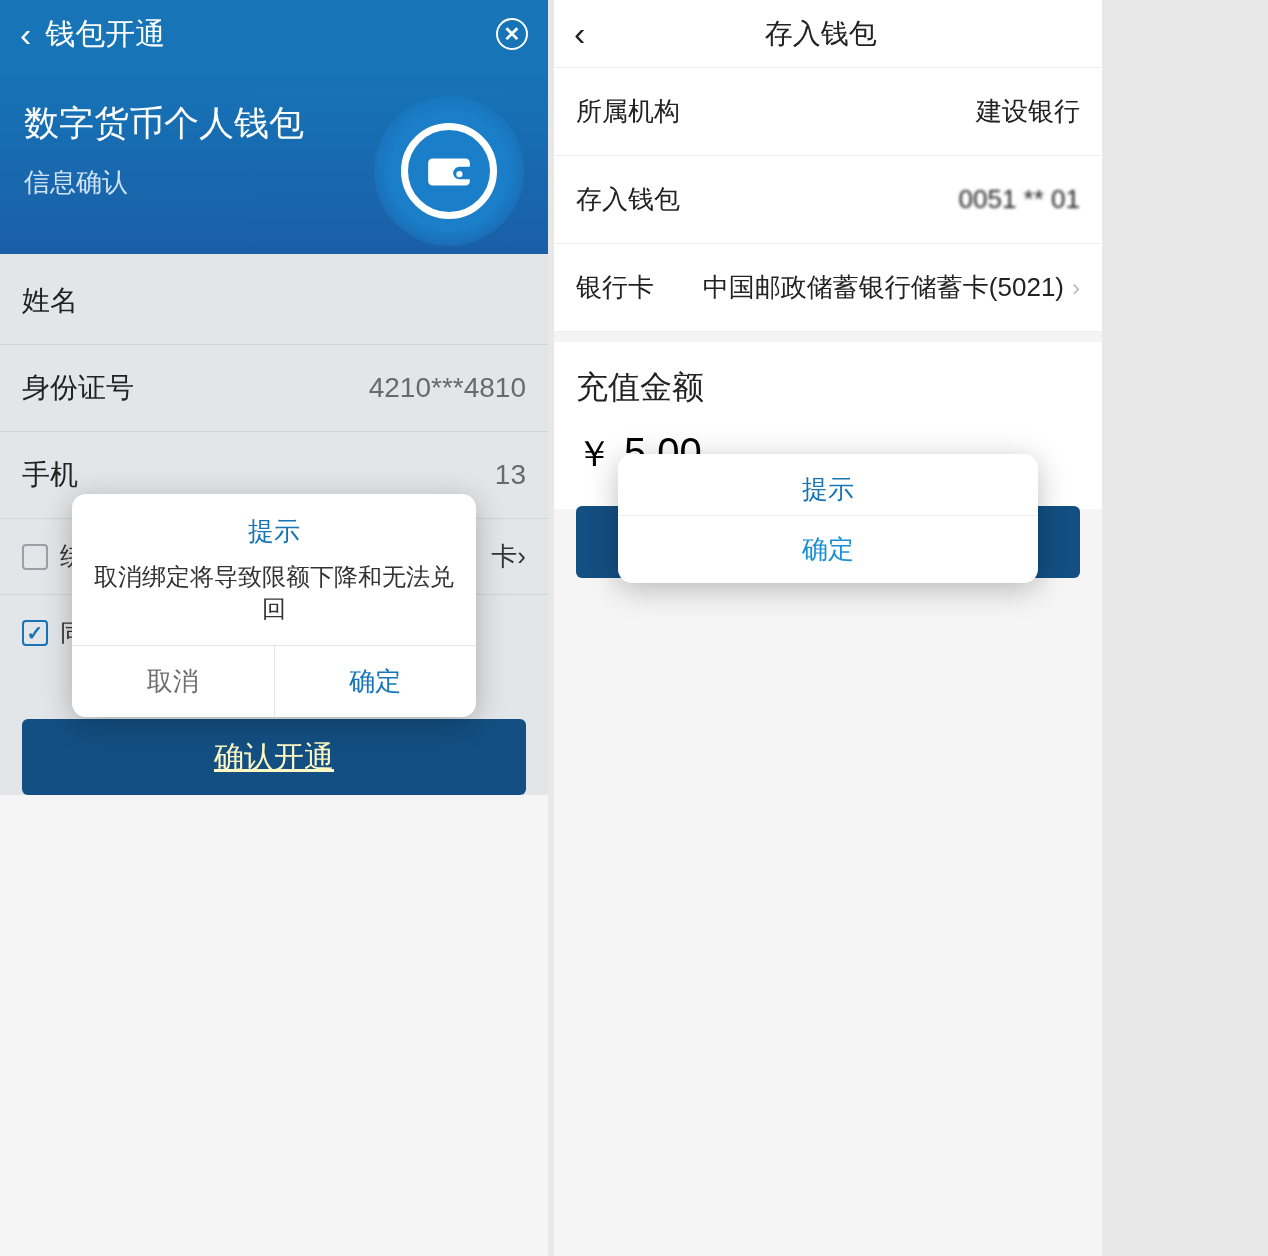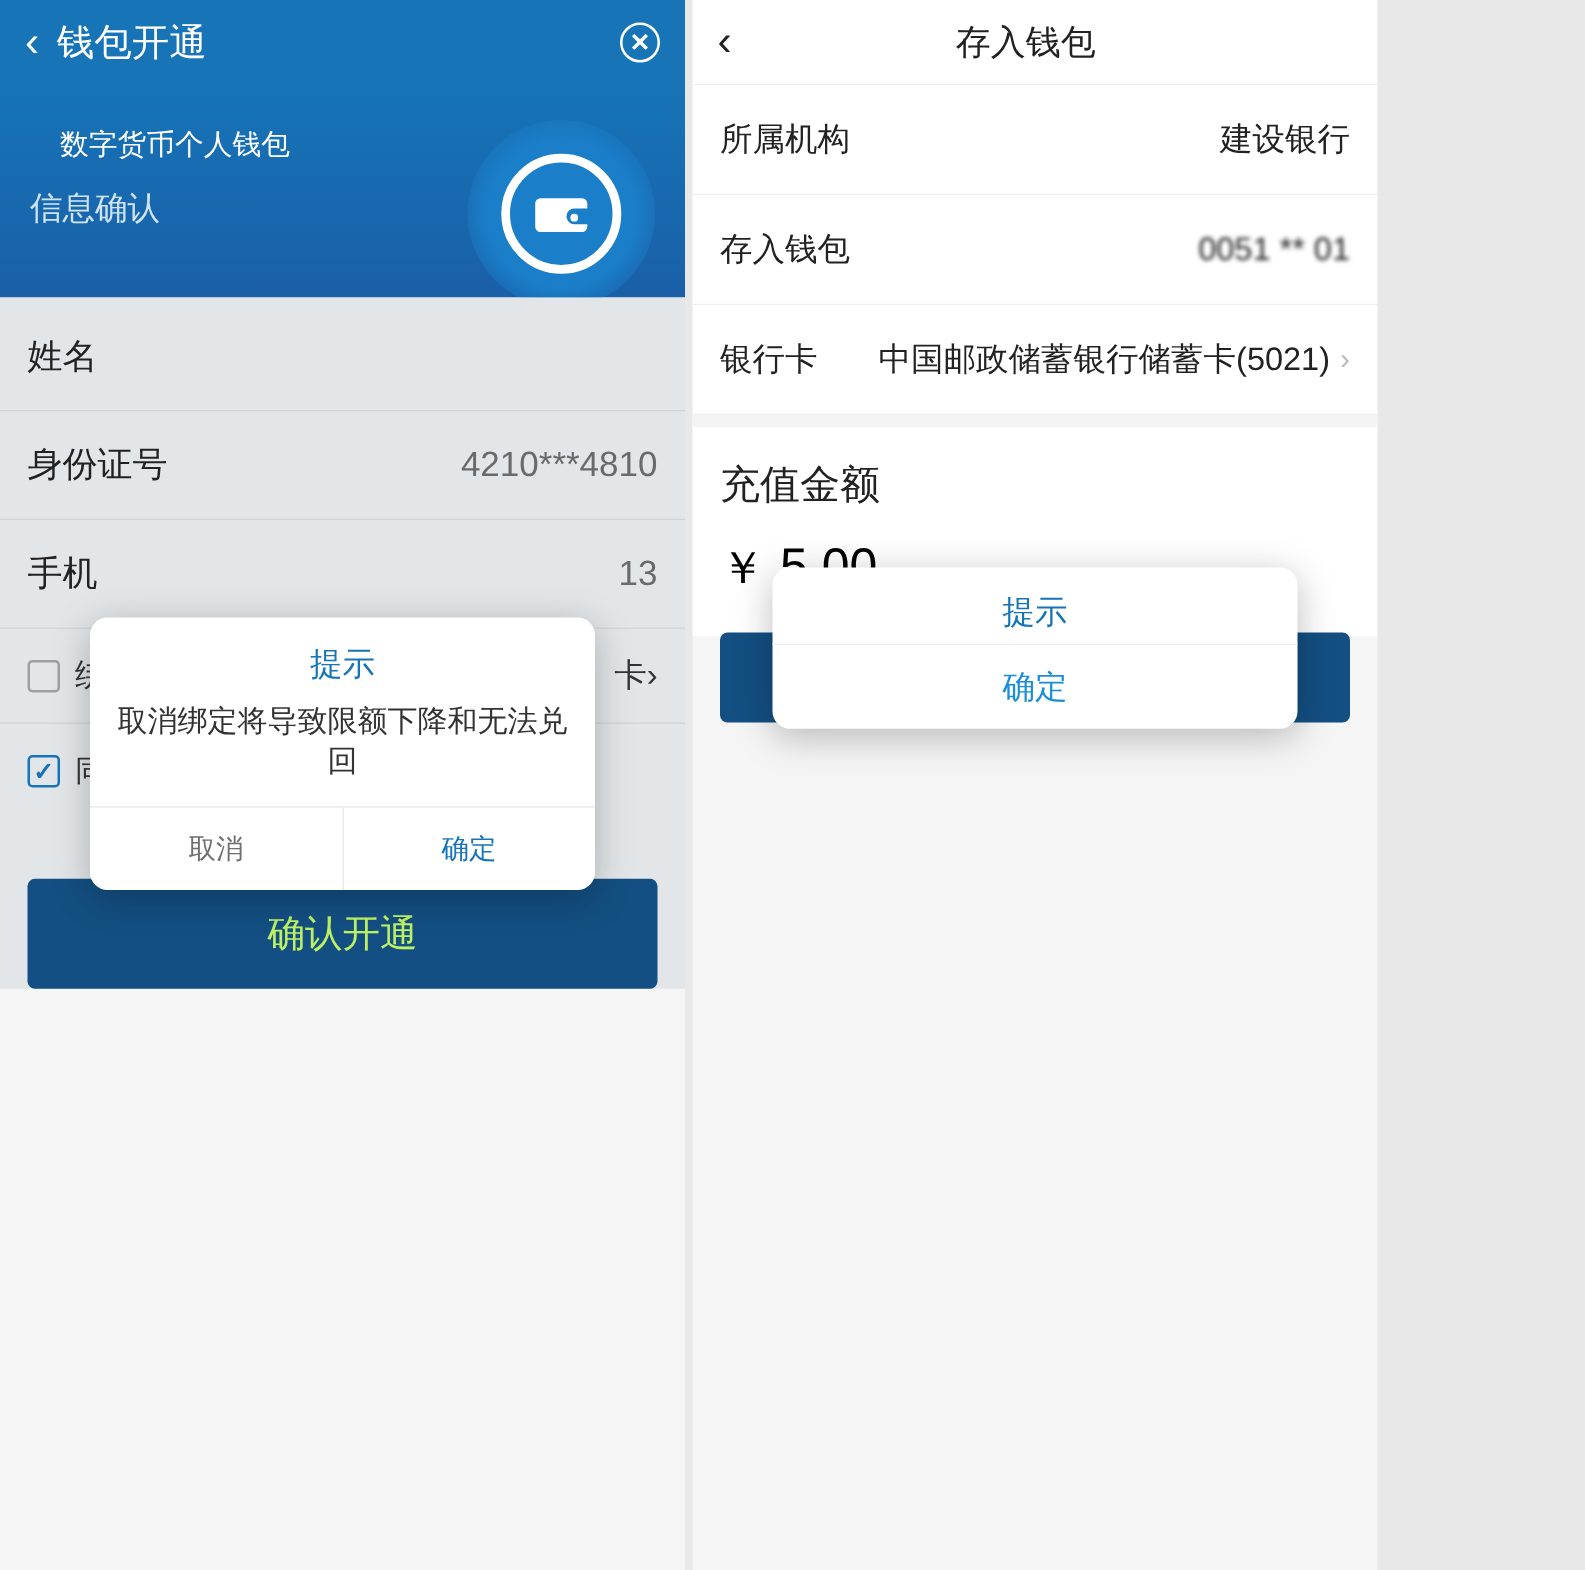--- a/index.html
+++ b/index.html
@@ -38,21 +38,21 @@
     display: flex; align-items: center; justify-content: center;
     font-size: 20px; font-weight: 700;
   }
   .hero {
     background: linear-gradient(#1674b7,#1a5fa8);
     color: #fff;
     padding: 26px 24px 54px 24px;
     position: relative;
   }
   .hero-line1 { font-size: 35px; font-weight: 500; }
-  .hero-line2 { font-size: 23px; font-weight: 500; margin-top: 6px; margin-left: 24px; }
+  .hero-line2 { font-size: 35px; font-weight: 500; margin-top: 6px; }
   .hero-sub   { font-size: 26px; color: #cfe3f3; margin-top: 18px; }
   .wallet-circle {
     position: absolute; right: 24px; top: 28px;
     width: 150px; height: 150px; border-radius: 50%;
     background: radial-gradient(circle,#1b7ec9 0%, #1b7ec9 55%, rgba(27,126,201,.45) 70%, rgba(27,126,201,.1) 100%);
     display: flex; align-items: center; justify-content: center;
   }
   .wallet-ring {
     width: 96px; height: 96px; border: 7px solid #fff; border-radius: 50%;
     display: flex; align-items: center; justify-content: center;
@@ -71,38 +71,39 @@
     color: #222;
   }
   .form-row .val { color: #6a6a6a; filter: blur(0.5px); }
   .bind-row { padding: 20px 22px; display: flex; align-items: center; font-size: 26px; color: #333; border-bottom: 1px solid #cfd4d7; }
   .checkbox { width: 26px; height: 26px; border: 2px solid #9aa0a4; border-radius: 4px; margin-right: 12px; display: flex; align-items: center; justify-content: center; }
   .checkbox.checked { border-color: #1674b7; }
   .checkbox.checked::after { content: "✓"; color: #1674b7; font-size: 20px; font-weight: 700; }
   .agree-row { padding: 22px 22px; display: flex; align-items: center; font-size: 24px; color: #333; }
   .link-blue { color: #1674b7; }
   .confirm-btn {
-    margin: 48px 22px; height: 88px; background: #134f82; color: #bef264;
+    margin: 48px 22px; height: 76px; background: #134f82; color: #fef9c3;
     border-radius: 6px; display: flex; align-items: center; justify-content: center;
     font-size: 30px;
+    text-decoration: underline;
   }
 
   
   .scrim {
     position: absolute; inset: 0; background: rgba(0,0,0,0);
   }
   .dialog {
     position: absolute; left: 50%; transform: translateX(-50%);
     width: 404px; background: #fff; border-radius: 14px; box-shadow: 0 6px 30px rgba(0,0,0,.25);
   }
   .dialog-left { top: 494px; }
   .dialog-title { text-align: center; color: #1674b7; font-size: 26px; padding: 20px 0 12px 0; }
   .dialog-msg { text-align: center; font-size: 24px; color: #333; padding: 0 18px 20px 18px; }
   .dialog-btnrow { display: flex; border-top: 1px solid #e6e6e6; }
-  .dialog-btn { flex: 1; text-align: center; padding: 18px 0; font-size: 22px; }
+  .dialog-btn { flex: 1; text-align: center; padding: 18px 0; font-size: 26px; }
   .dialog-btn.cancel { color: #6f6f6f; border-right: 1px solid #e6e6e6; }
   .dialog-btn.ok { color: #1674b7; }
 
   
   .right-header {
     background: #fff; color: #222; padding: 0 20px; height: 68px;
     display: flex; align-items: center; justify-content: space-between;
     border-bottom: 1px solid #eee;
   }
   .right-title { font-size: 28px; font-weight: 500; }

